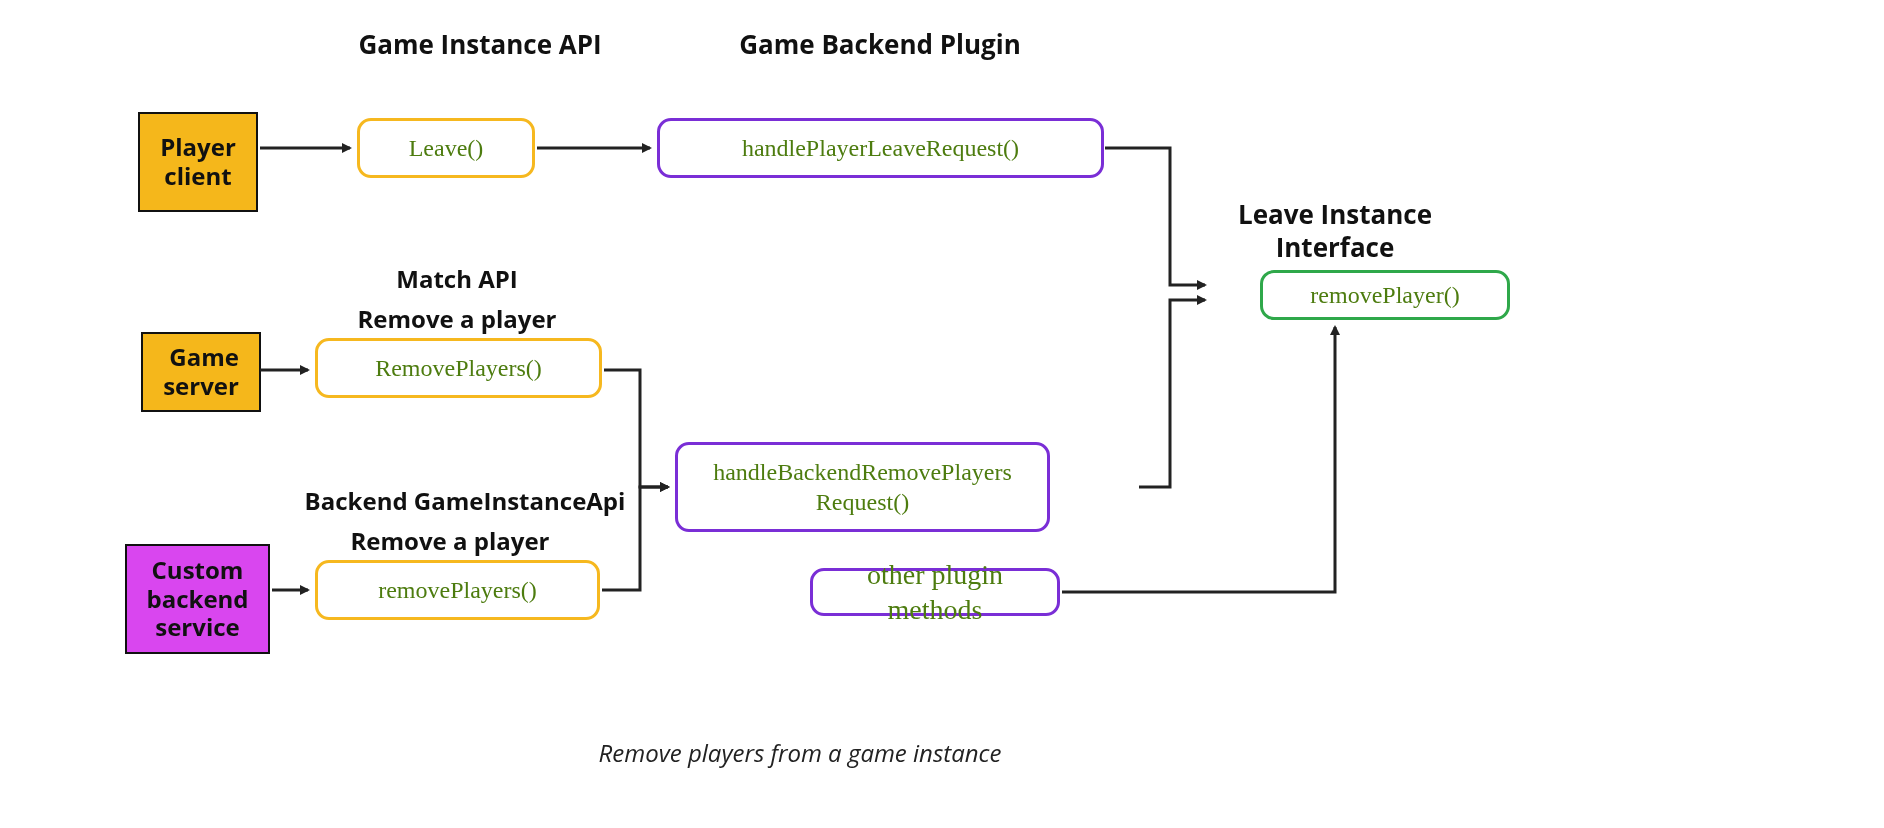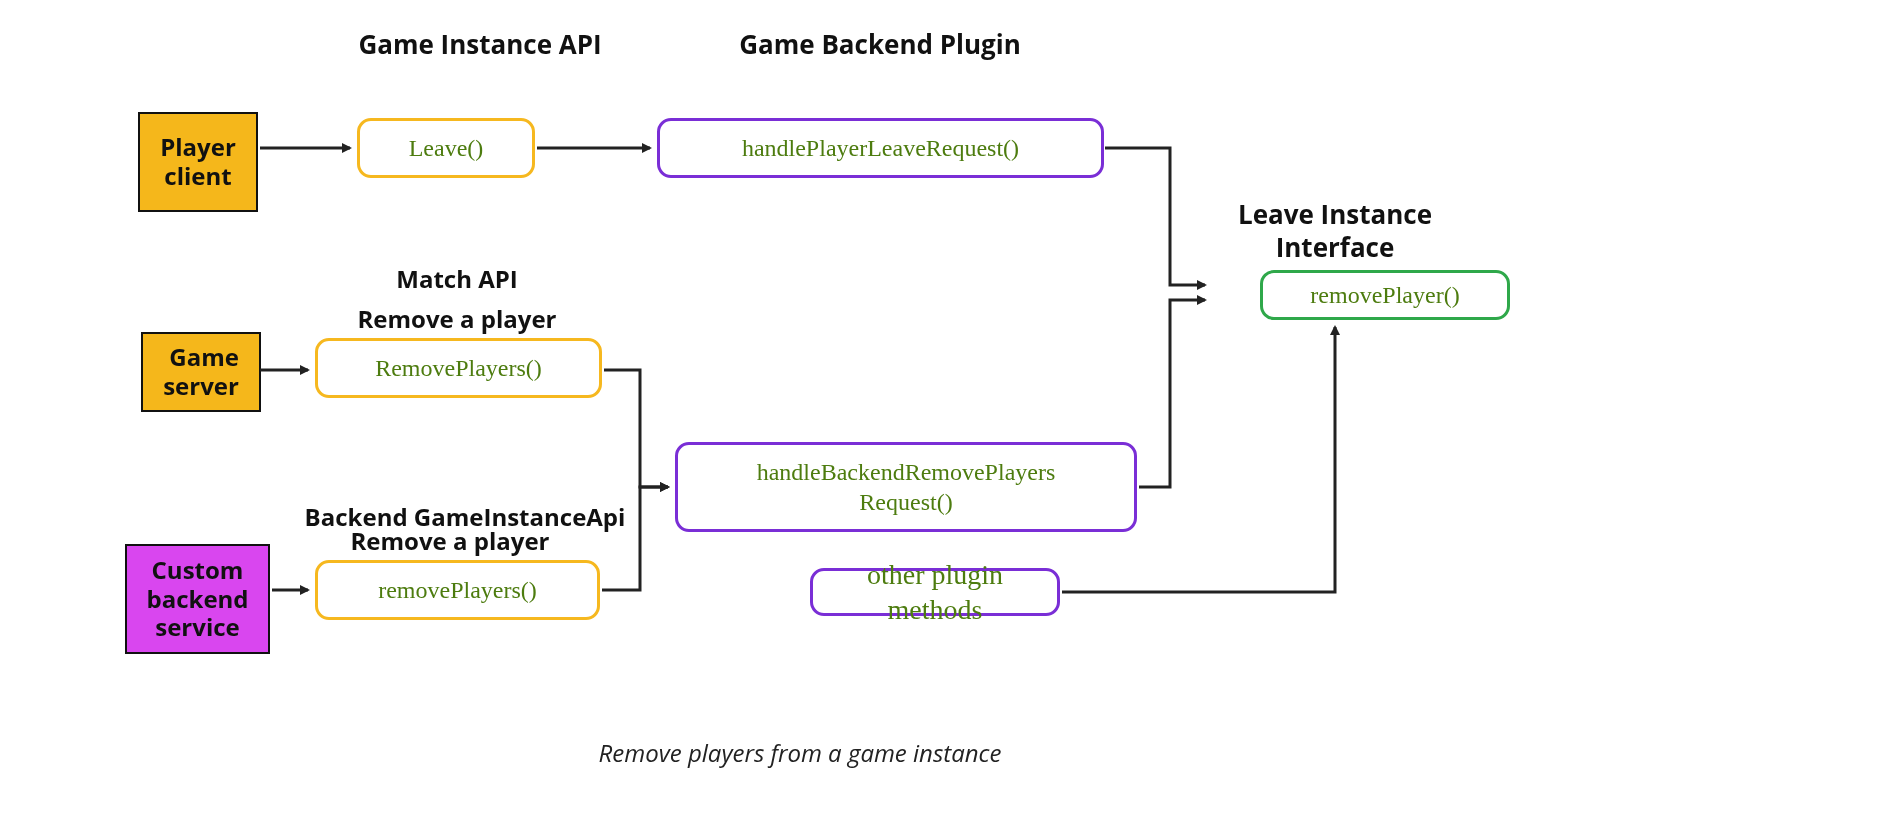--- a/index.html
+++ b/index.html
@@ -89,37 +89,37 @@
 
   <div class="col-header" style="left:480px; top:26px;">Game Instance API</div>
   <div class="col-header" style="left:880px; top:26px;">Game Backend Plugin</div>
   <div class="col-header" style="left:1335px; top:198px; white-space:pre-line; line-height:1.25;">Leave Instance
 Interface</div>
 
 
   <div class="subheader" style="left:457px; top:262px;">Match API</div>
   <div class="subheader" style="left:457px; top:302px;">Remove a player</div>
 
-  <div class="subheader" style="left:465px; top:484px;margin-top:16px;">Backend GameInstanceApi</div>
+  <div class="subheader" style="left:465px; top:484px;">Backend GameInstanceApi</div>
   <div class="subheader" style="left:450px; top:524px;">Remove a player</div>
 
   <div class="source-box source-amber" style="left:138px; top:112px; width:120px; height:100px; white-space:pre-line;">Player
 client</div>
   <div class="source-box source-amber" style="left:141px; top:332px; width:120px; height:80px; white-space:pre-line;text-align:right;">Game
 server</div>
   <div class="source-box source-blue" style="left:125px; top:544px; width:145px; height:110px; white-space:pre-line;">Custom
 backend
 service</div>
 
   <div class="api-box border-amber" style="left:357px; top:118px; width:178px; height:60px;">Leave()</div>
   <div class="api-box border-amber" style="left:315px; top:338px; width:287px; height:60px;">RemovePlayers()</div>
   <div class="api-box border-amber" style="left:315px; top:560px; width:285px; height:60px;">removePlayers()</div>
 
   <div class="api-box border-purple" style="left:657px; top:118px; width:447px; height:60px;">handlePlayerLeaveRequest()</div>
-  <div class="api-box border-purple" style="left:675px; top:442px; width:462px; height:90px; white-space:pre-line;">handleBackendRemovePlayers
+  <div class="api-box border-purple" style="left:675px; top:442px; width:375px; height:90px; white-space:pre-line;">handleBackendRemovePlayers
 Request()</div>
   <div class="api-box border-purple api-small" style="left:810px; top:568px; width:250px; height:48px;">other plugin methods</div>
 
   <div class="api-box border-green" style="left:1212px; top:270px; width:250px; height:50px;margin-left:48px;">removePlayer()</div>
 
   <div class="caption" style="left:800px; top:736px;">Remove players from a game instance</div>
 
   <svg class="wires" viewBox="0 0 1884 828">
     <defs>
       <marker id="arrowhead" markerWidth="10" markerHeight="10" refX="8" refY="5" orient="auto" markerUnits="userSpaceOnUse">

